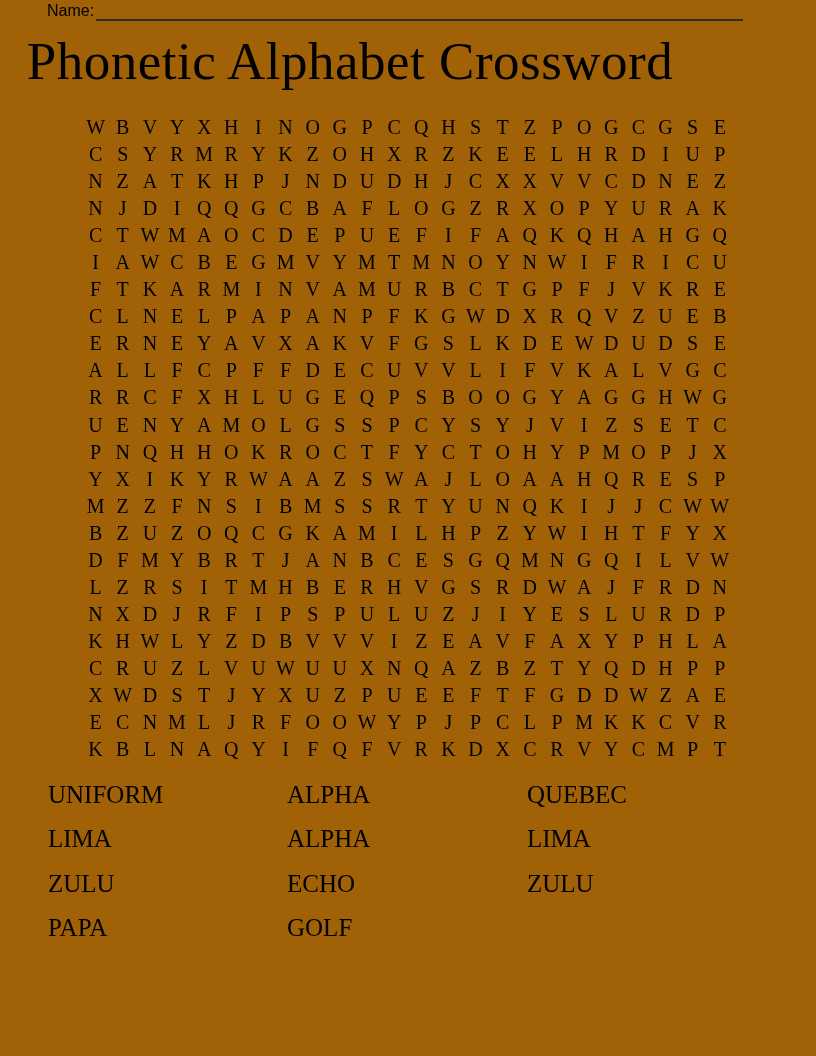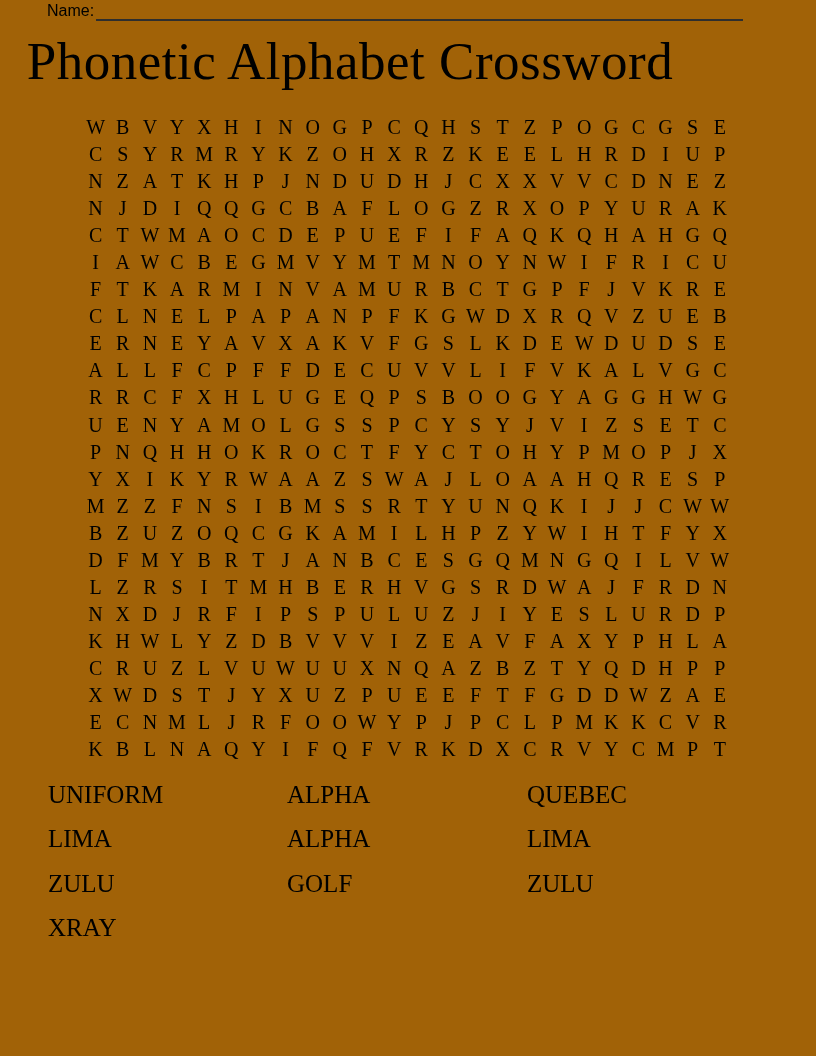--- a/index.html
+++ b/index.html
@@ -664,25 +664,26 @@
       <span class="cell">M</span>
       <span class="cell">P</span>
       <span class="cell">T</span>
     </div>
 
   <div class="word-list">
     <div class="wcol wcol-0">
         <div class="word">UNIFORM</div>
         <div class="word">LIMA</div>
         <div class="word">ZULU</div>
-        <div class="word">XRAY</div>
+        <div class="word">PAPA</div>
       </div>
     <div class="wcol wcol-1">
         <div class="word">ALPHA</div>
         <div class="word">ALPHA</div>
+        <div class="word">ECHO</div>
         <div class="word">GOLF</div>
       </div>
     <div class="wcol wcol-2">
         <div class="word">QUEBEC</div>
         <div class="word">LIMA</div>
         <div class="word">ZULU</div>
       </div>
   </div>
 
 </div>

